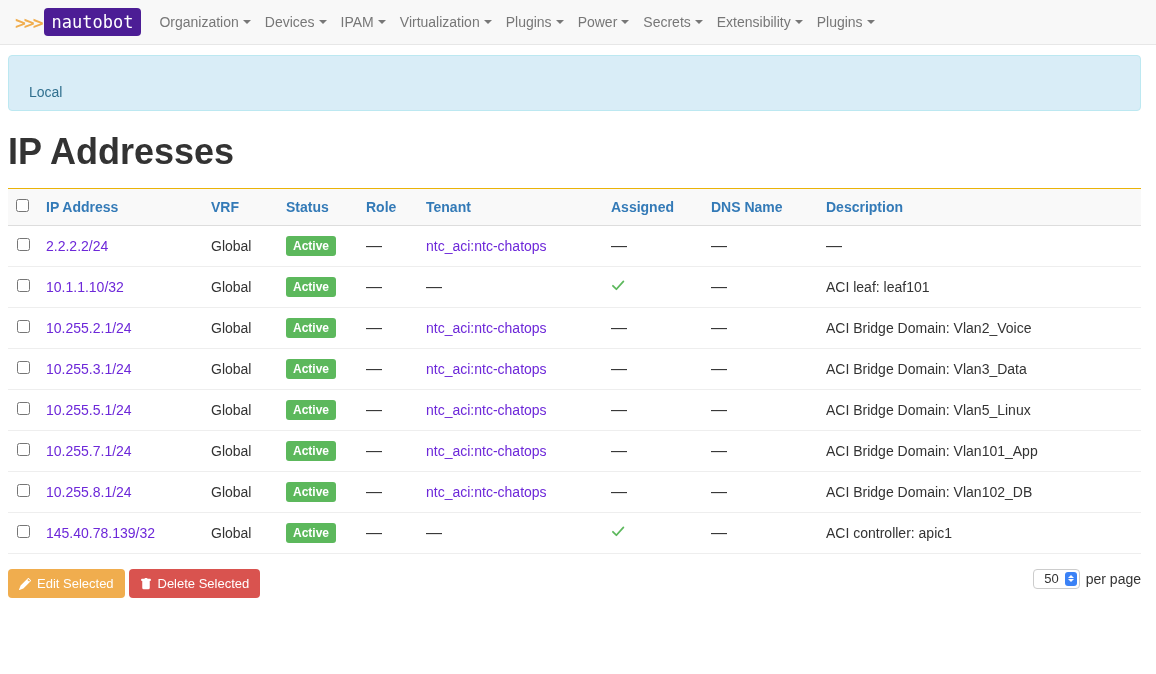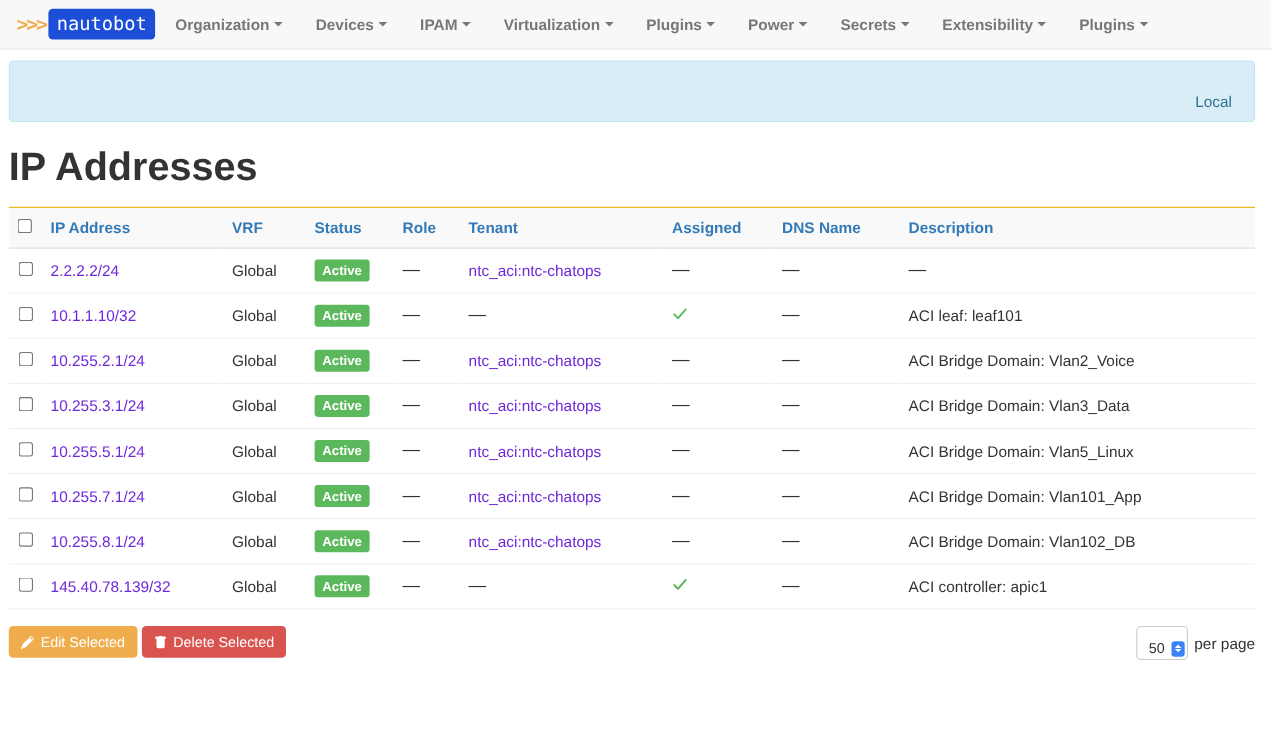--- a/index.html
+++ b/index.html
@@ -13,41 +13,41 @@
       background: #f8f8f8;
       border-bottom: 1px solid #e7e7e7;
       padding: 8px 15px;
       display: flex;
       align-items: center;
       gap: 18px;
     }
     .logo-wrap { display: flex; align-items: center; gap: 2px; }
     .logo-arrows { color: #f0ad4e; font-family: monospace; font-size: 18px; font-weight: 600; letter-spacing: -2px; }
     .logo-tag {
-      background: #1d4ed8; color: #fff;
+      background: #4c1d95; color: #fff;
       font-family: monospace; font-size: 17px;
       padding: 4px 8px; border-radius: 4px;
     }
     .nav-item {
       color: #777; font-size: 14px;
       display: inline-flex; align-items: center; gap: 4px;
       cursor: pointer;
     }
     .caret-down {
       width: 0; height: 0;
       border-left: 4px solid transparent;
       border-right: 4px solid transparent;
       border-top: 4px solid #777;
       display: inline-block;
     }
     .container { padding: 10px 15px 30px 8px; }
     .panel {
       background: #d9edf7; color: #31708f;
       border: 1px solid #bce8f1; border-radius: 4px;
-      text-align: right;
+      text-align: left;
       padding: 28px 20px 10px 20px;
       margin-bottom: 20px;
     }
     .page-title {
       font-size: 36px; font-weight: 600;
       margin-bottom: 15px;
     }
     table { width: 100%; border-collapse: collapse; }
     thead tr { background: #f9f9f9; border-top: 1px solid #eab308; border-bottom: 1px solid #ddd; }
     th {
@@ -74,21 +74,21 @@
       padding: 7px 11px; font-size: 13px; color: #fff;
       border: none; border-radius: 4px; cursor: pointer;
     }
     .btn-warning { background: #f0ad4e; }
     .btn-danger  { background: #d9534f; }
     .btn svg { width: 12px; height: 12px; fill: #fff; }
     .pager { text-align: right; }
     .per-page { display: inline-flex; align-items: center; gap: 6px; color: #333; }
     .per-page-field {
       border: 1px solid #ccc; border-radius: 4px;
-      padding: 12px 2px 2px 10px; display: inline-flex; align-items: center; gap: 6px;
+      padding: 1px 2px 2px 10px; display: inline-flex; align-items: center; gap: 6px;
       font-size: 13px;
     }
     .stepper {
       width: 12px; height: 14px; background: #3b82f6;
       border-radius: 3px; display: inline-flex;
       flex-direction: column; justify-content: center; align-items: center;
       gap: 1px;
     }
     .stepper .tri { width:0;height:0;border-left:3px solid transparent;border-right:3px solid transparent; }
     .stepper .up { border-bottom:3px solid #fff; }
@@ -107,21 +107,21 @@
     col.c-desc{ }
   </style>
 </head>
 <body>
 
 <nav class="navbar">
   <div class="logo-wrap">
     <span class="logo-arrows">&gt;&gt;&gt;</span>
     <span class="logo-tag">nautobot</span>
   </div>
-  <div id="nav-items" style="display:flex;gap:30px;font-weight:bold;">
+  <div id="nav-items" style="display:flex;gap:14px;">
       <span class="nav-item">
         <span>Organization</span>
         <span class="caret-down"></span>
       </span>
       <span class="nav-item">
         <span>Devices</span>
         <span class="caret-down"></span>
       </span>
       <span class="nav-item">
         <span>IPAM</span>

